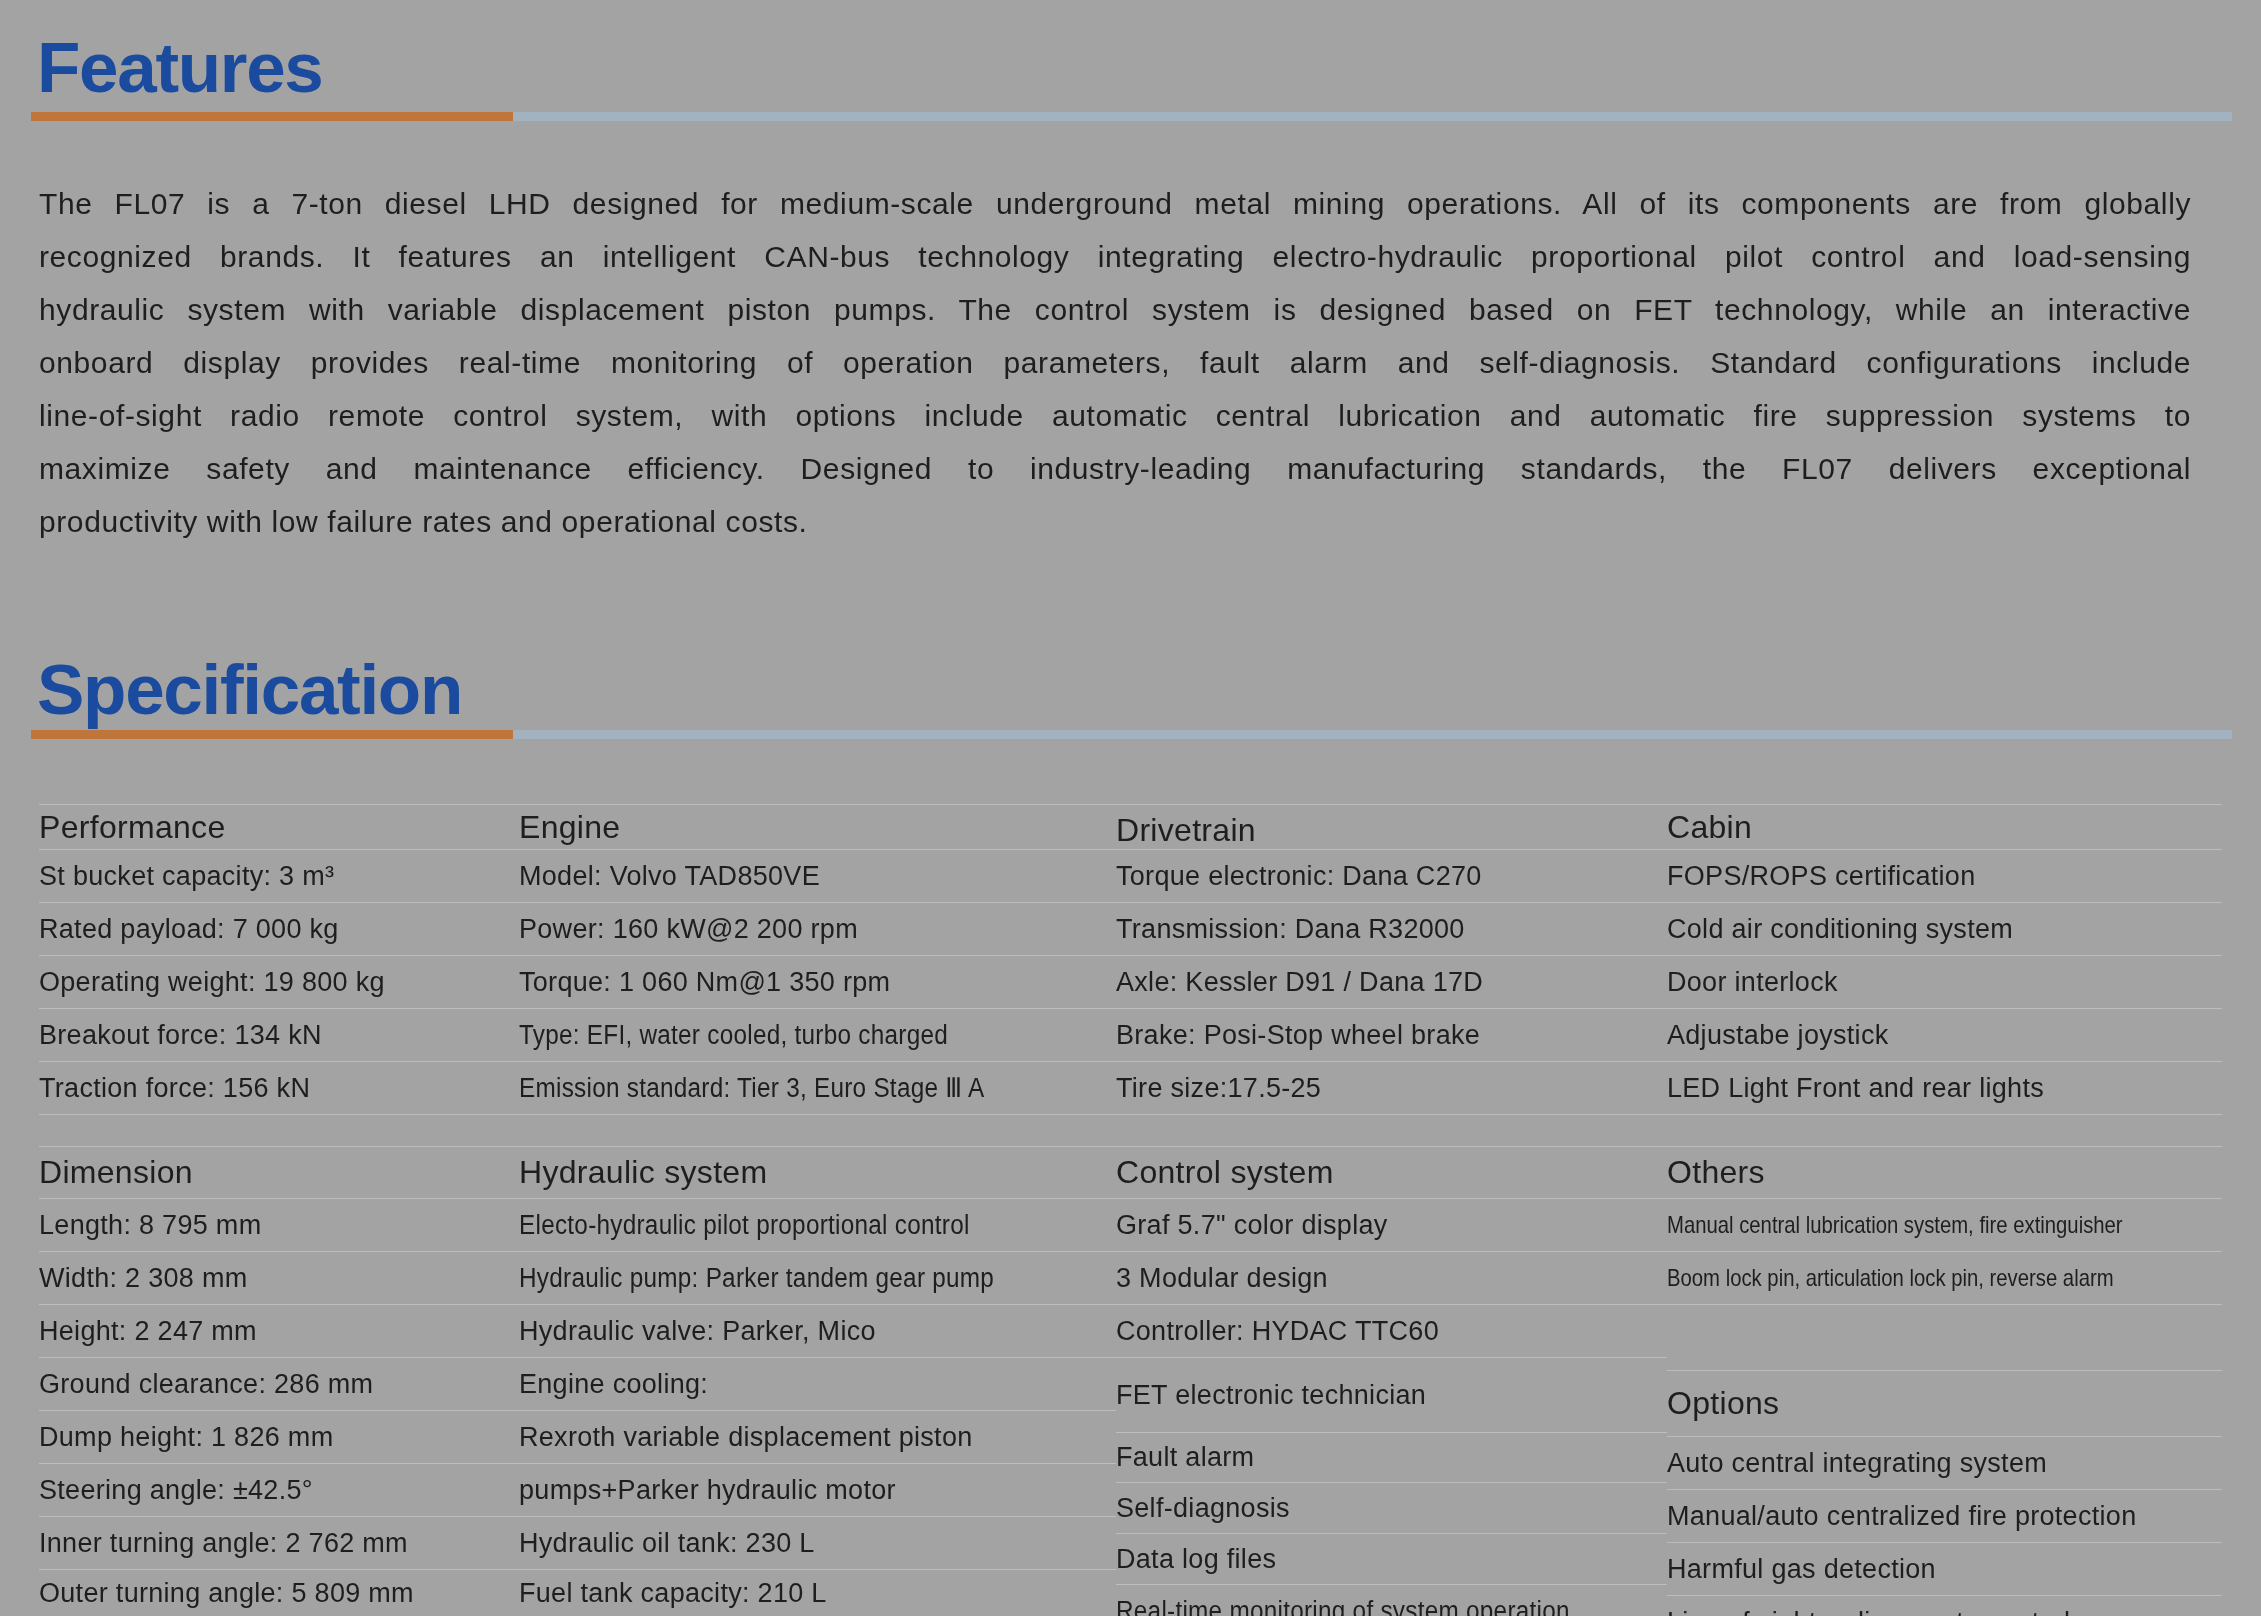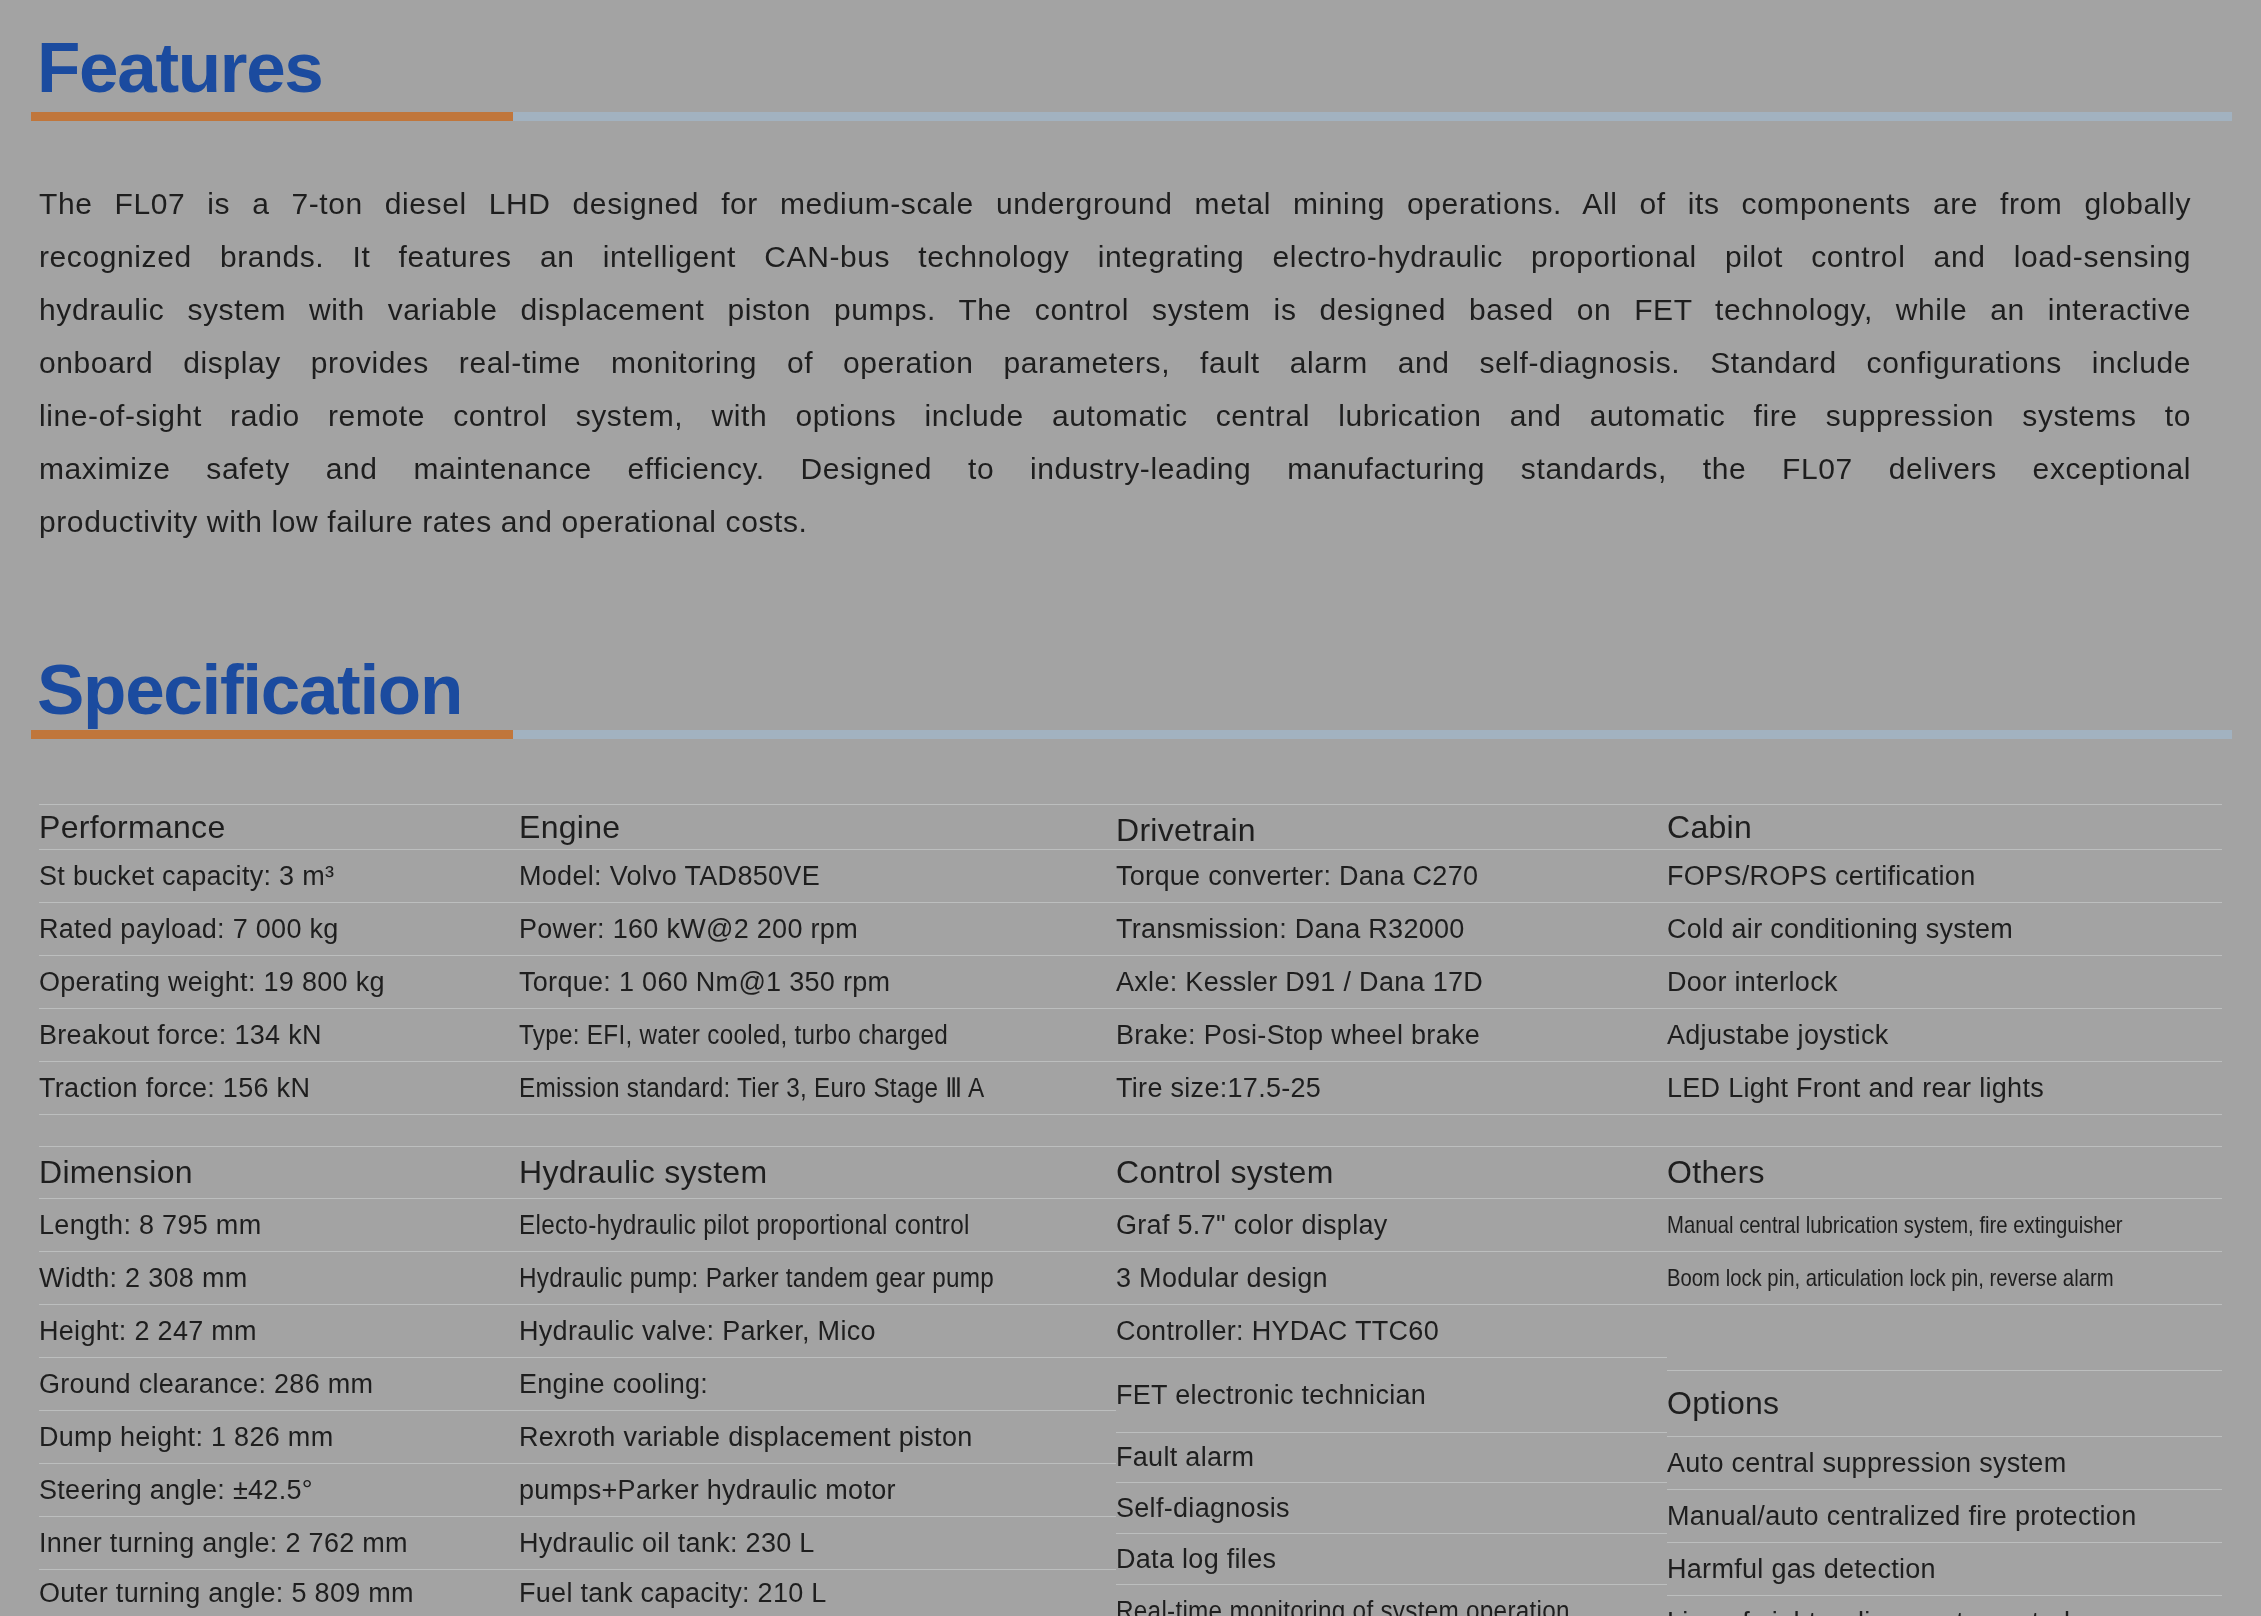--- a/index.html
+++ b/index.html
@@ -128,21 +128,21 @@
         </div>
         <div class="spec-row">
           <span class="c1">Emission standard: Tier 3, Euro Stage Ⅲ A</span>
         </div>
       </div>
       <div class="spec-col" style="width: 551px;">
         <div class="spec-row hdr" style="height: 45px; align-items: flex-end;">
           <span>Drivetrain</span>
         </div>
         <div class="spec-row">
-          <span>Torque converter: Dana C270</span>
+          <span>Torque electronic: Dana C270</span>
         </div>
         <div class="spec-row">
           <span>Transmission: Dana R32000</span>
         </div>
         <div class="spec-row">
           <span>Axle: Kessler D91 / Dana 17D</span>
         </div>
         <div class="spec-row">
           <span>Brake: Posi-Stop wheel brake</span>
         </div>
@@ -269,21 +269,21 @@
         <div class="spec-row">
           <span class="c2">Boom lock pin, articulation lock pin, reverse alarm</span>
         </div>
         <div class="spec-row" style="height: 66px;">
           <span></span>
         </div>
         <div class="spec-row hdr" style="height: 66px;">
           <span>Options</span>
         </div>
         <div class="spec-row">
-          <span>Auto central suppression system</span>
+          <span>Auto central integrating system</span>
         </div>
         <div class="spec-row">
           <span>Manual/auto centralized fire protection</span>
         </div>
         <div class="spec-row">
           <span>Harmful gas detection</span>
         </div>
         <div class="spec-row">
           <span>Line of sight radio remote control</span>
         </div>

